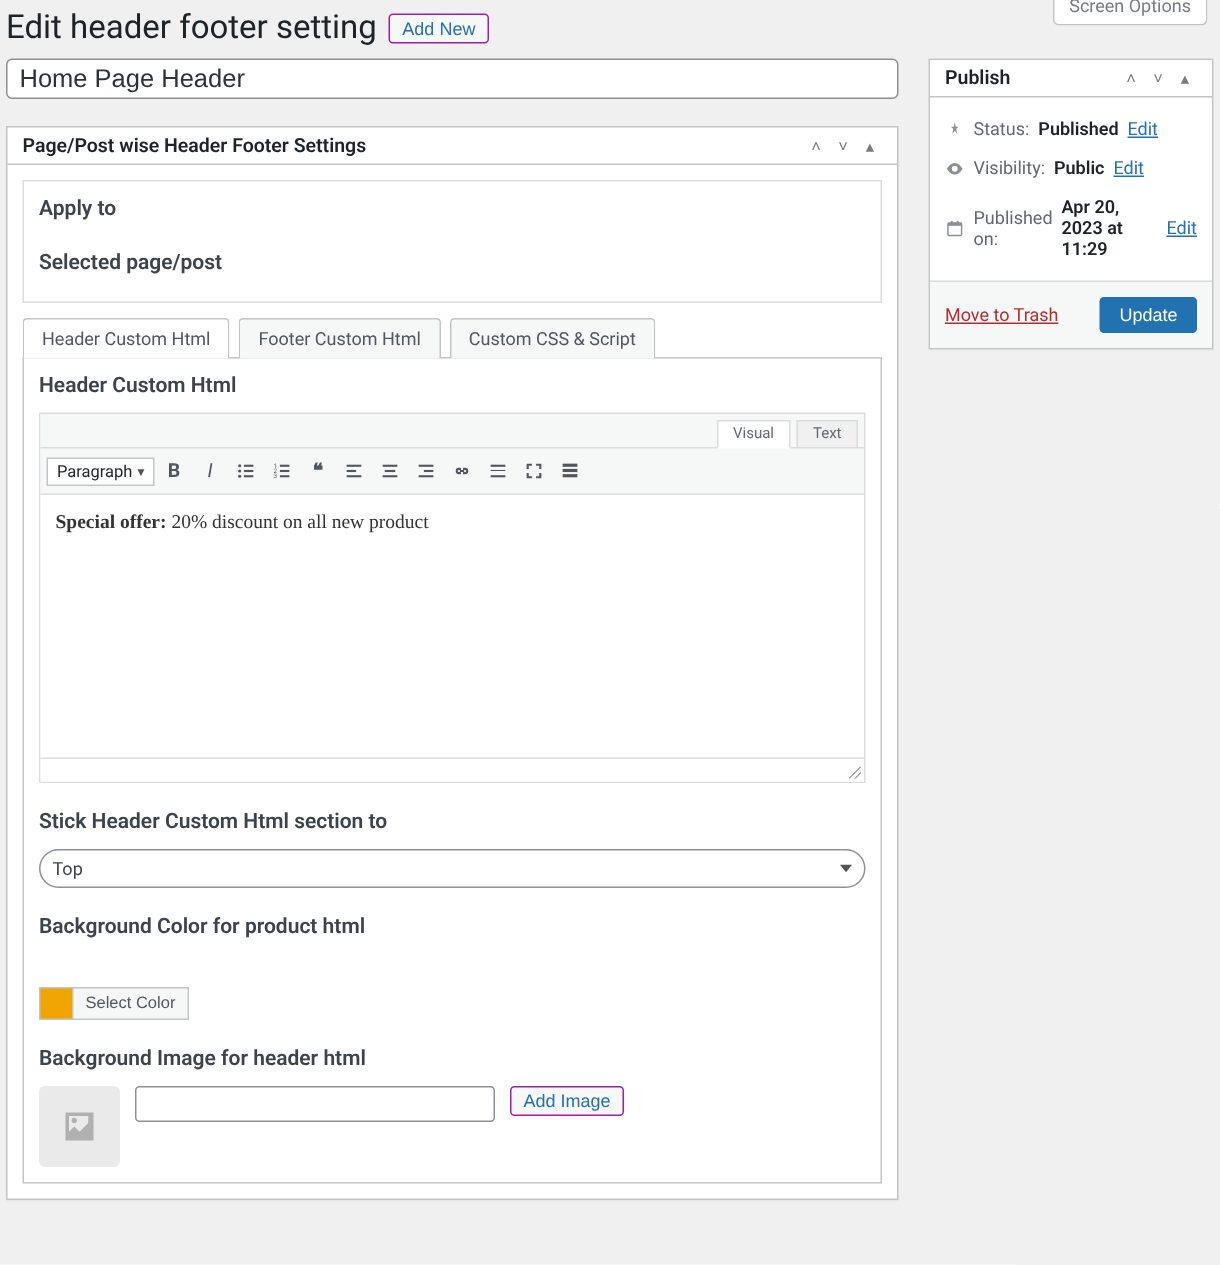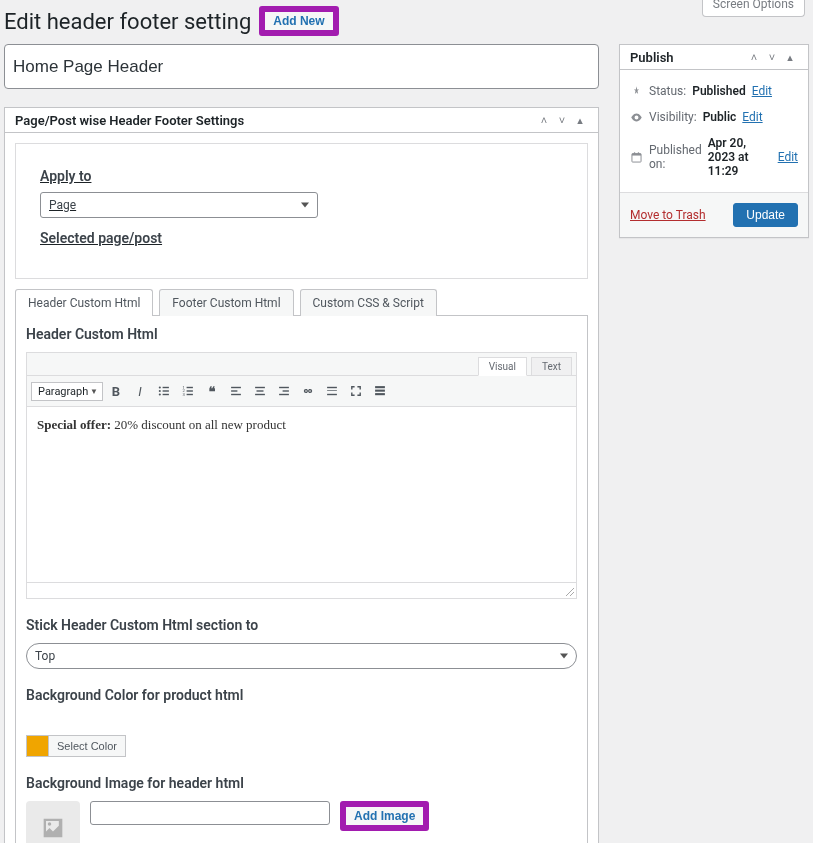--- a/index.html
+++ b/index.html
@@ -18,28 +18,27 @@
     align-items: center;
     gap: 8px;
     padding: 6px 0 8px 4px;
   }
   .page-header h1 {
     font-size: 22px;
     font-weight: 400;
     color: #1d2327;
   }
   .btn-outline {
-    border: 6px solid #a21caf;
+    border: 1px solid #a21caf;
     color: #2271b1;
     background: #f6f7f7;
     padding: 2px 8px;
     font-size: 12px;
     border-radius: 3px;
     cursor: pointer;
-    font-weight: bold;
   }
   .screen-options-tab {
     position: absolute;
     top: -8px;
     right: 8px;
     background: #fff;
     border: 1px solid #c3c4c7;
     border-top: none;
     border-radius: 0 0 4px 4px;
     padding: 5px 10px;
@@ -49,21 +48,21 @@
   }
   .main-area {
     display: flex;
     gap: 20px;
     padding: 0 4px;
   }
   .left-col { width: 595px; }
   .right-col { width: 190px; }
   .title-input {
     width: 100%;
-    height: 45px;
+    height: 27px;
     padding: 3px 8px;
     font-size: 17px;
     border: 1px solid #8c8f94;
     border-radius: 4px;
     background: #fff;
     color: #2c3338;
   }
   .postbox {
     background: #fff;
     border: 1px solid #c3c4c7;
@@ -93,23 +92,22 @@
     justify-content: center;
     color: #787c82;
     cursor: pointer;
     font-size: 11px;
   }
   .postbox-inside {
     padding: 0;
   }
   .inside-section {
     margin: 10px;
-    padding: 24px;
+    padding: 10px;
     border: 1px solid #dcdcde;
-    text-decoration: underline;
   }
   .field-label {
     font-size: 14px;
     font-weight: 600;
     color: #3c434a;
     margin-bottom: 8px;
   }
   .wp-select {
     width: 278px;
     height: 26px;
@@ -373,23 +371,20 @@
         <h2>Page/Post wise Header Footer Settings</h2>
         <div class="handle-actions">
           <span>˄</span>
           <span>˅</span>
           <span>▴</span>
         </div>
       </div>
       <div class="postbox-inside">
         <div class="inside-section">
           <div class="field-label">Apply to</div>
-          <div class="wp-select">
-            <span>Page</span>
-          </div>
           <div class="spacer"></div>
           <div class="field-label">Selected page/post</div>
         </div>
 
         <div class="tabs-nav">
           <div class="tab">Header Custom Html</div>
           <div class="tab inactive">Footer Custom Html</div>
           <div class="tab inactive">Custom CSS &amp; Script</div>
         </div>
 

